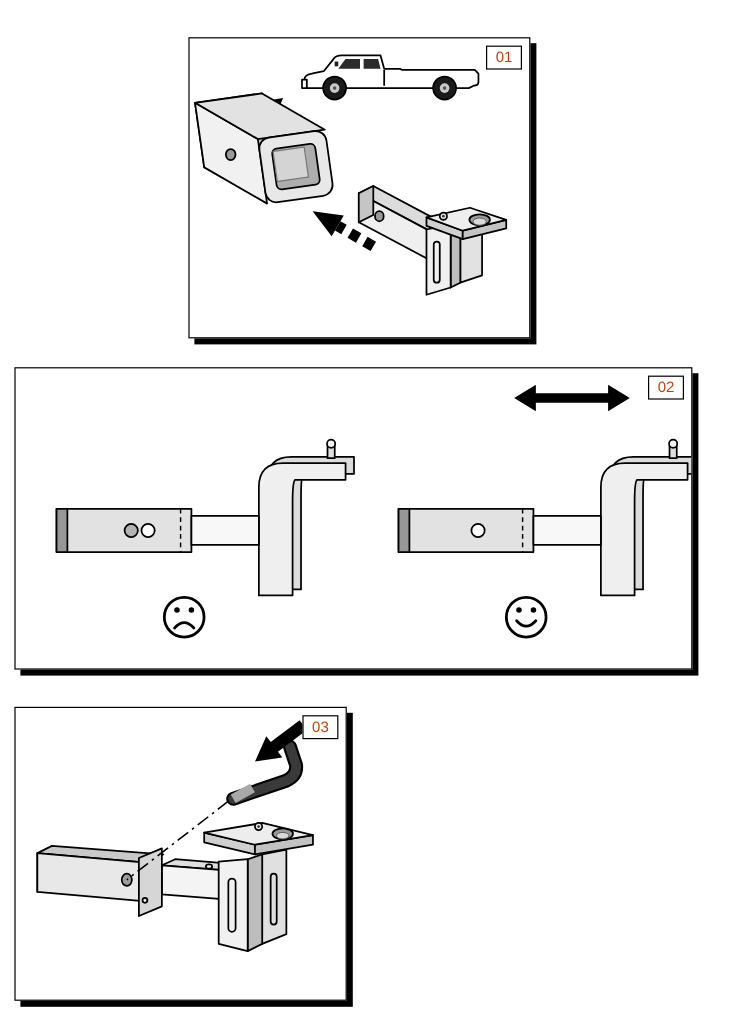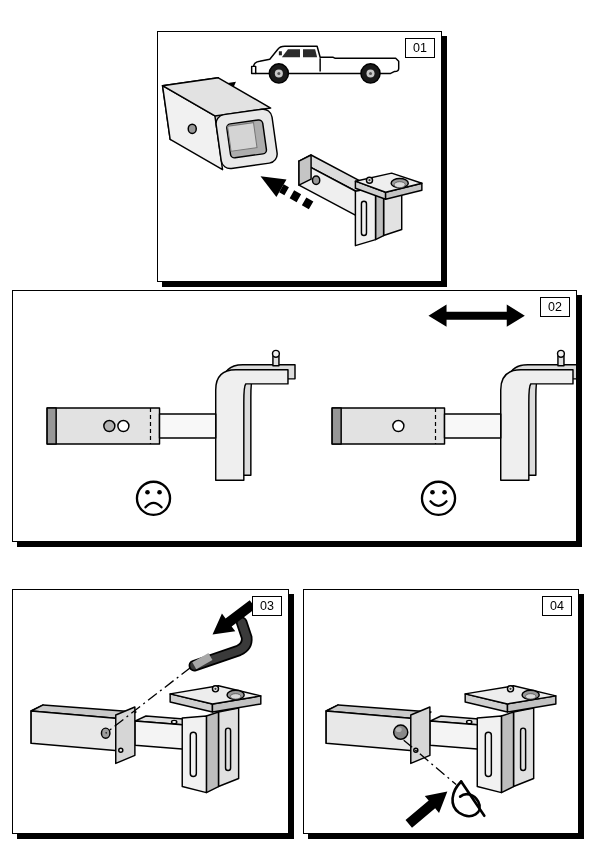--- a/index.html
+++ b/index.html
@@ -1,25 +1,25 @@
 <!DOCTYPE html>
 <html><head>
 <meta charset="utf-8">
 <style>
   html,body{margin:0;padding:0;background:#fff;}
   body{font-family:"Liberation Sans","DejaVu Sans",sans-serif;}
   .sheet{position:relative;width:608px;height:856px;background:#fff;overflow:hidden;}
   .panel{position:absolute;background:#fff;border:1.8px solid #000;box-shadow:5px 5px 0 0 #000;box-sizing:border-box;}
   #panel-01{left:157px;top:31px;width:285px;height:251px;}
-  #panel-02{left:12px;top:290px;width:565px;height:252px;}
+  #panel-02{left:12px;top:306px;width:565px;height:252px;}
   #panel-03{left:12px;top:589px;width:277px;height:245px;text-align:center;}
   #panel-04{left:303px;top:589px;width:276px;height:245px;}
   .badge{position:absolute;top:6px;right:6px;min-width:22px;height:18px;padding:0 3px;
          border:1.6px solid #000;background:#fff;display:flex;align-items:center;justify-content:center;
-         font-size:12.5px;color:#000000;z-index:2;}
+         font-size:12.5px;color:#c2410c;z-index:2;}
   .panel svg{position:absolute;left:0;top:0;width:100%;height:100%;display:block;}
   .s{stroke:#000;stroke-width:1.45;stroke-linejoin:round;}
   .dd{stroke:#000;stroke-width:1.3;fill:none;stroke-dasharray:11 4 2 4;}
   .face-line{fill:none;stroke:#000;stroke-width:2.3;stroke-linecap:round;}
   .defs-holder{position:absolute;width:0;height:0;overflow:hidden;}
 </style>
 </head>
 <body>
 
 <div class="sheet">
@@ -167,32 +167,14 @@
         <path d="M227,32 L232,47 Q233,56 224,60 L180,75" stroke="#000" stroke-width="11.5" fill="none" stroke-linecap="round"></path>
         <path d="M227,32 L232,47 Q233,56 224,60 L180,75" stroke="#3a3a3a" stroke-width="8" fill="none" stroke-linecap="round"></path>
         <path d="M196,66 L180,75" stroke="#a8a8a8" stroke-width="8" fill="none"></path>
       </g>
       <g transform="translate(238,14) rotate(143)">
         <use href="#boldArrow"></use>
       </g>
     </svg>
   </div>
 
-  <div class="panel" id="panel-04">
-    <div class="badge">04</div>
-    <svg viewBox="0 0 272 241">
-      <use href="#assembly3d" x="12" y="25"></use>
-      <g>
-        <circle class="s" cx="96" cy="141" r="7" fill="#898989"></circle>
-        <ellipse cx="94" cy="138.5" rx="3" ry="2.3" fill="#b5b5b5"></ellipse>
-      </g>
-      <path class="dd" d="M99,149 L151,193"></path>
-      <g>
-        <path d="M156,190 L179,224" fill="none" stroke="#000" stroke-width="2.6" stroke-linecap="round"></path>
-        <path d="M156,190 C146,200 144,214 154,221 C166,229 179,221 173,210 C169,203 161,200 155,205" fill="none" stroke="#000" stroke-width="2.6" stroke-linecap="round"></path>
-      </g>
-      <g transform="translate(104,232) rotate(-40)">
-        <use href="#boldArrow"></use>
-      </g>
-    </svg>
-  </div>
 
 </div>
 
 </body></html>

